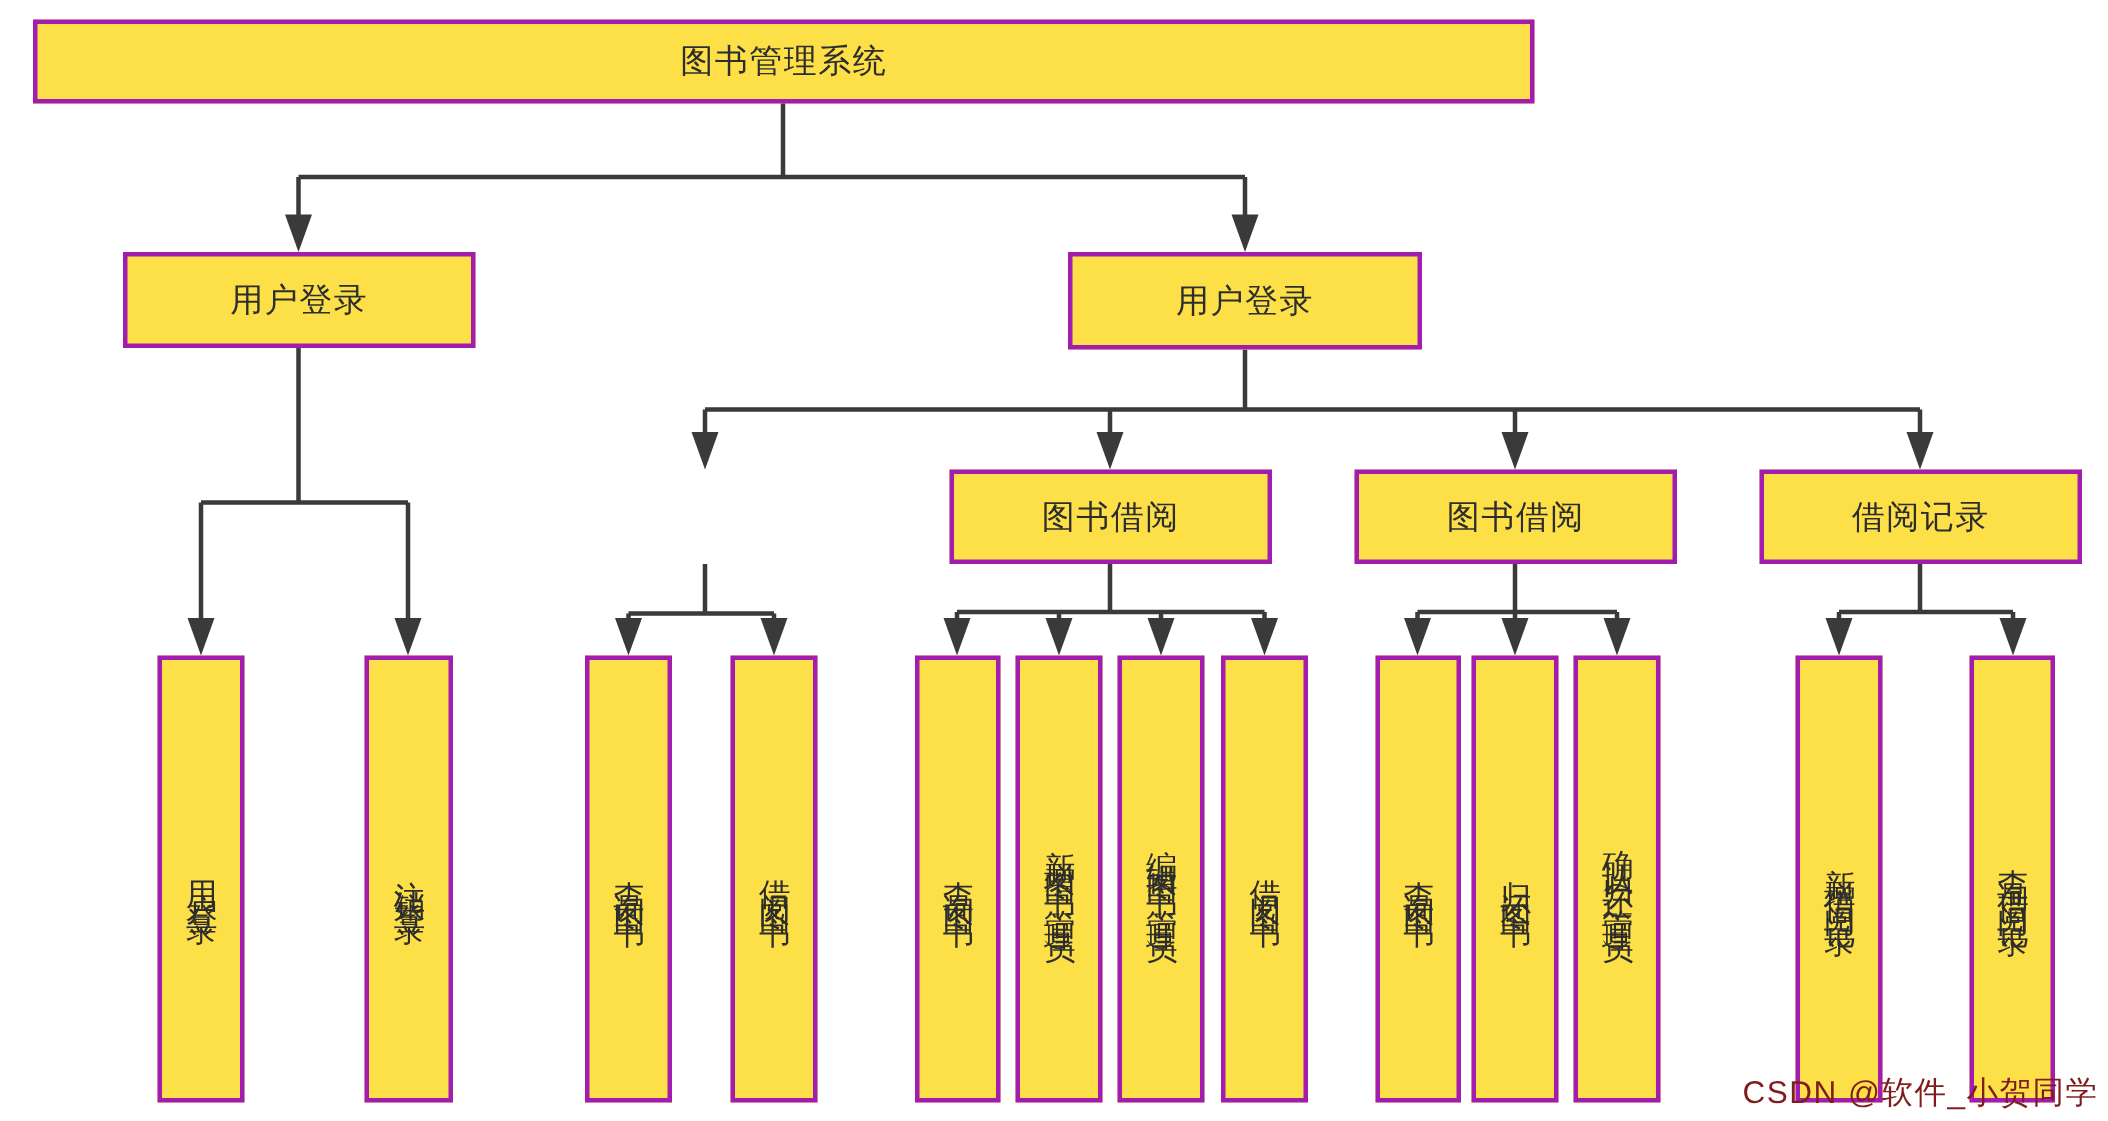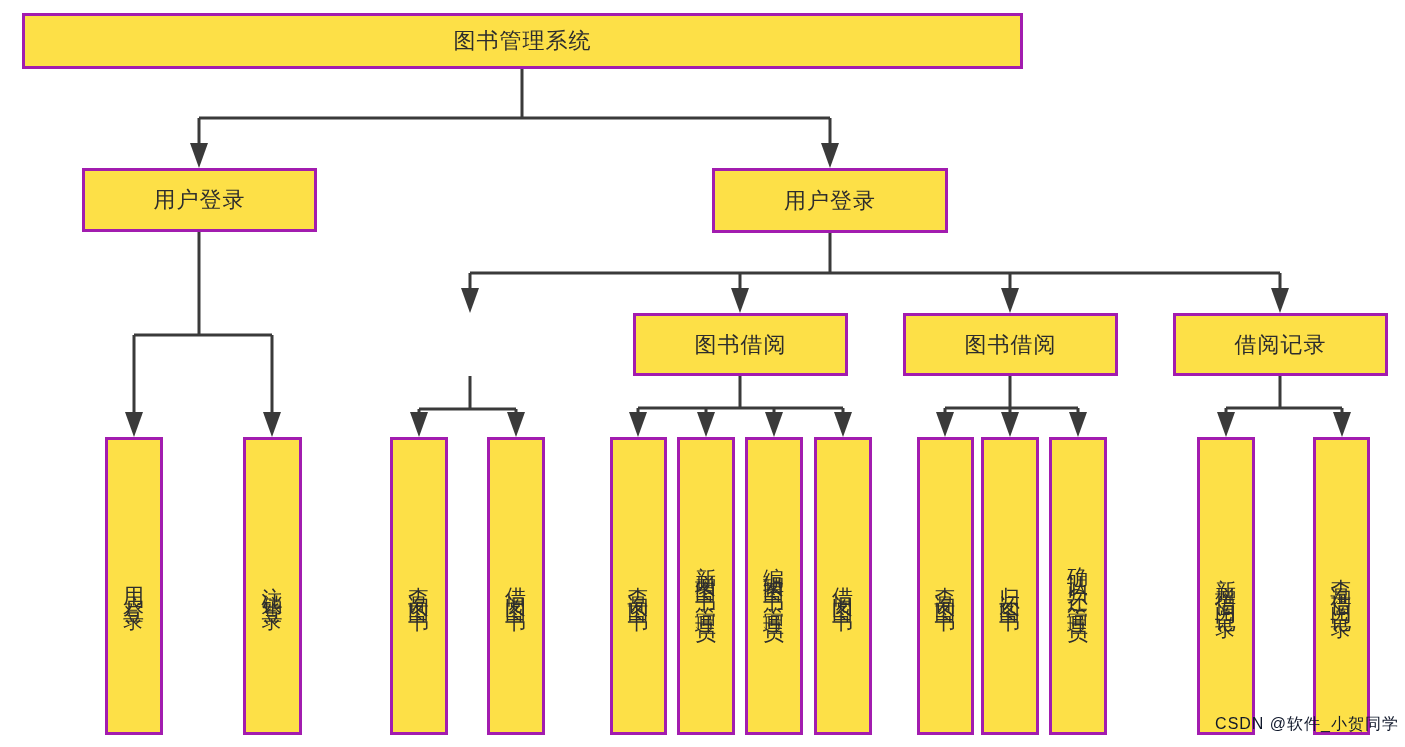--- a/index.html
+++ b/index.html
@@ -15,21 +15,21 @@
     display:flex; align-items:center; justify-content:center;
     color:#2d2d2d;
   }
   .hlabel { font-size:22px; letter-spacing:1px; white-space:nowrap; }
   .leaf .vlabel {
     writing-mode:vertical-rl; text-orientation:mixed;
     font-size:21px; letter-spacing:8px; line-height:1;
   }
   .watermark {
     position:absolute; right:6px; top:714px; z-index:5;
-    color:#0f172a; font-size:16px; letter-spacing:1px; white-space:nowrap;
+    color:#7f1d1d; font-size:21px; letter-spacing:1px; white-space:nowrap;
   }
 </style>
 </head>
 <body>
 
 <div class="canvas">
 
   <svg class="wires" width="1405" height="747">
     <g stroke="#3a3a3a" stroke-width="3" fill="none">
 

